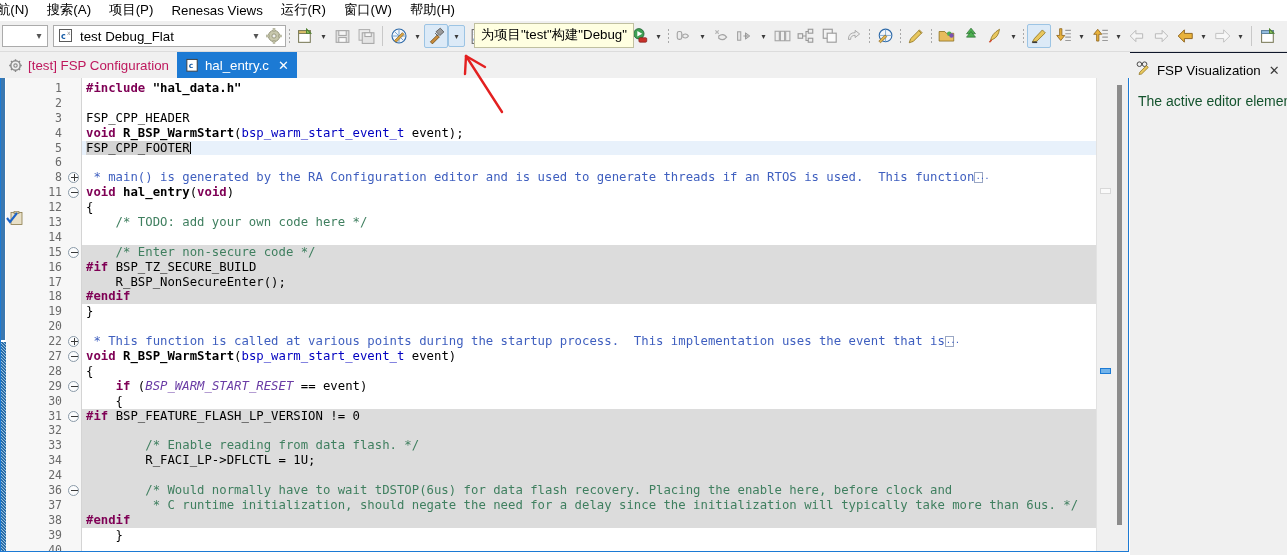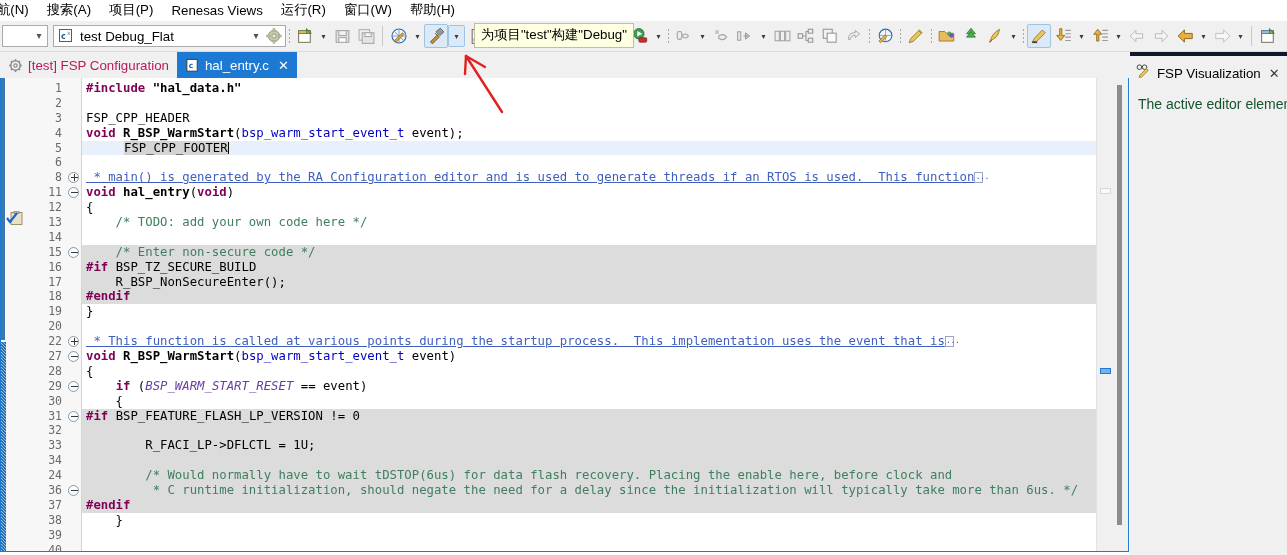--- a/index.html
+++ b/index.html
@@ -185,26 +185,26 @@
   .code .cl {
     height: 14.9px; line-height: 14.9px;
     white-space: pre;
     padding-left: 4px;
   }
   .code .cl.shade { background: #dcdcdc; }
   .code .cl.cursorline { background: #e8f1fb; }
 
   .kw { color: #7f0055; font-weight: bold; }
   .cmt { color: #3f7f5f; }
-  .cmt-blue { color: #3f5fbf; text-decoration: underline; }
+  .cmt-blue { color: #3f5fbf; }
   .typ { color: #0000c0; }
   .ital { color: #6a3ca5; font-style: italic; text-align: center; }
   .plain { color: #000000; }
   .boldblk { color: #000000; font-weight: bold; }
-  .sel-tok { background: #d4d4d4; margin-left: 38px; }
+  .sel-tok { background: #d4d4d4; }
   .foldbox {
     display: inline-block; width: 9px; height: 11px;
     border: 1px solid #9aa7c4; vertical-align: -2px;
     position: relative; background: #fff;
   }
   .foldbox::after {
     content: "..."; position: absolute; left: 0px; top: -4px;
     font-size: 9px; color: #3f5fbf; letter-spacing: -1px;
   }
 
@@ -224,21 +224,21 @@
 
   
   .fspview {
     width: 157px; flex: 0 0 157px;
     background: #f0f0f0;
     position: absolute; right: 0; top: -26px; height: 500px;
   }
   .fsptab {
     height: 26px; display: flex; align-items: center; gap: 5px;
     padding: 17px 6px; background: #f0f0f0; font-size: 13.3px; color: #000;
-    border-top: 4px solid #0f172a;
+    border-top: 1px solid #0f172a;
   }
   .fsptab .x { margin-left: 3px; font-size: 13px; color:#3b3b3b;}
   .fspbody {
     background: #f0f0f0; padding: 6px 8px;
     font-size: 14px; color: #14532d; height: 474px;
     white-space: nowrap; overflow: hidden;
   }
 
   
   .tooltip {
@@ -705,20 +705,21 @@
           <div class="cl shade"><span class="kw">#endif</span></div>
           <div class="cl"><span class="plain">}</span></div>
           <div class="cl"></div>
           <div class="cl"><span class="cmt-blue"> * This function is called at various points during the startup process.  This implementation uses the event that is</span><span class="foldbox"></span></div>
           <div class="cl"><span class="kw">void </span><span class="boldblk">R_BSP_WarmStart</span><span class="plain">(</span><span class="typ">bsp_warm_start_event_t</span><span class="plain"> event)</span></div>
           <div class="cl"><span class="plain">{</span></div>
           <div class="cl"><span class="plain">    </span><span class="kw">if</span><span class="plain"> (</span><span class="ital">BSP_WARM_START_RESET</span><span class="plain"> == event)</span></div>
           <div class="cl"><span class="plain">    {</span></div>
           <div class="cl shade"><span class="kw">#if </span><span class="plain">BSP_FEATURE_FLASH_LP_VERSION != 0</span></div>
           <div class="cl shade"></div>
+          <div class="cl shade"><span class="cmt">        /* Enable reading from data flash. */</span></div>
           <div class="cl shade"><span class="plain">        R_FACI_LP-&gt;DFLCTL = 1U;</span></div>
           <div class="cl shade"></div>
           <div class="cl shade"><span class="cmt">        /* Would normally have to wait tDSTOP(6us) for data flash recovery. Placing the enable here, before clock and</span></div>
           <div class="cl shade"><span class="cmt">         * C runtime initialization, should negate the need for a delay since the initialization will typically take more than 6us. */</span></div>
           <div class="cl shade"><span class="kw">#endif</span></div>
           <div class="cl"><span class="plain">    }</span></div>
           <div class="cl"></div>
         </div>
 
       <div class="overview">

